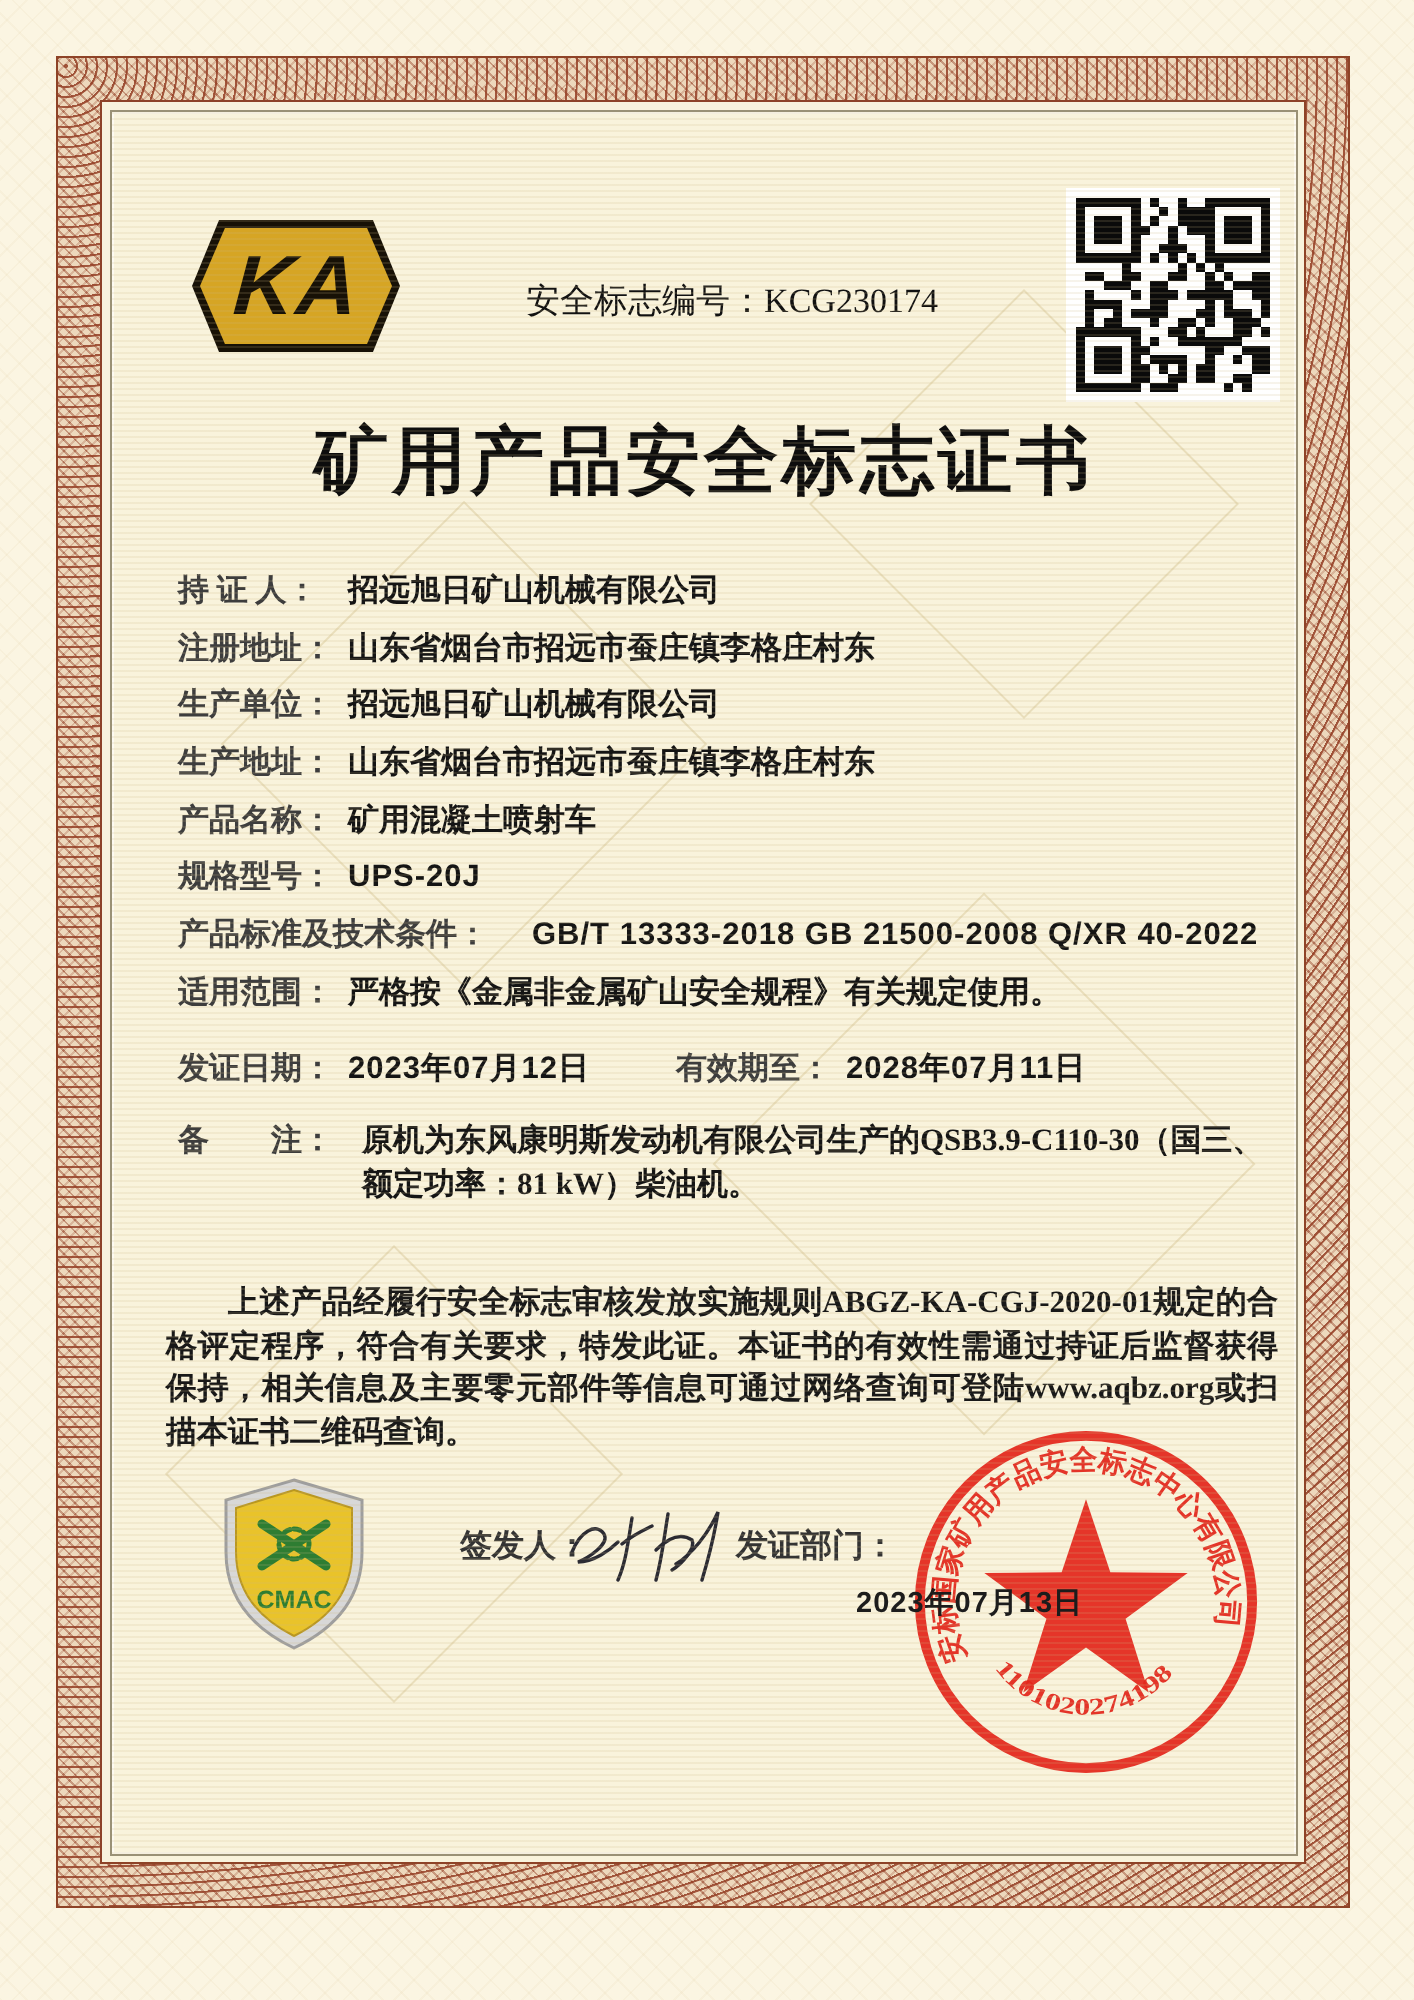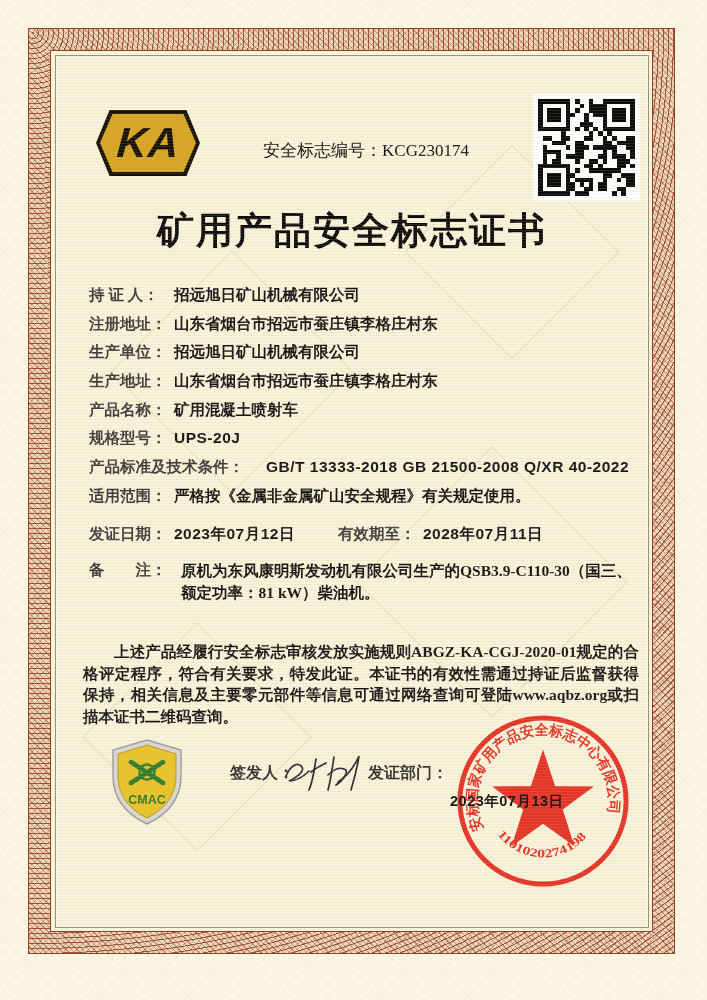--- a/index.html
+++ b/index.html
@@ -74,21 +74,21 @@
   
   .statement{position:absolute;left:27px;right:9px;top:585px;
     font-size:15.5px;font-weight:700;color:#181818;line-height:21.5px;
     text-align:justify;text-indent:2em;word-break:break-all;}
 
   
   .sign-label{position:absolute;font-weight:700;color:#333;font-size:16px;white-space:nowrap;}
   .signature{position:absolute;left:222px;top:688px;}
   .cmac{position:absolute;left:50px;top:682px;}
   .seal{position:absolute;left:398px;top:656px;}
-  .stamp-date{position:absolute;left:394px;top:736px;width:130px;
+  .stamp-date{position:absolute;left:372px;top:736px;width:130px;
     font-family:"Liberation Sans","DejaVu Sans",sans-serif;
     font-size:14.5px;font-weight:700;color:#1c1c1c;letter-spacing:.5px;white-space:nowrap;z-index:3;}
 </style>
 </head>
 <body>
 
 <div class="page">
   <div class="ornate-band"></div>
   <div class="inner-frame">
     <div class="content">

